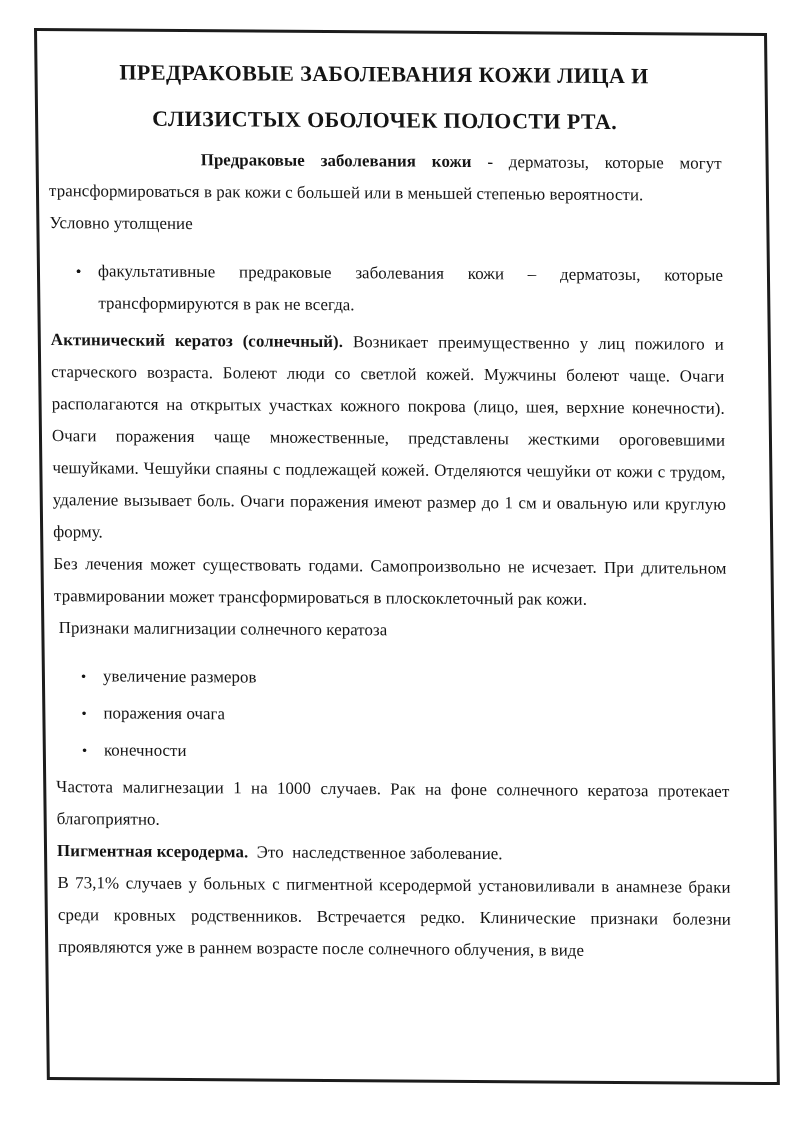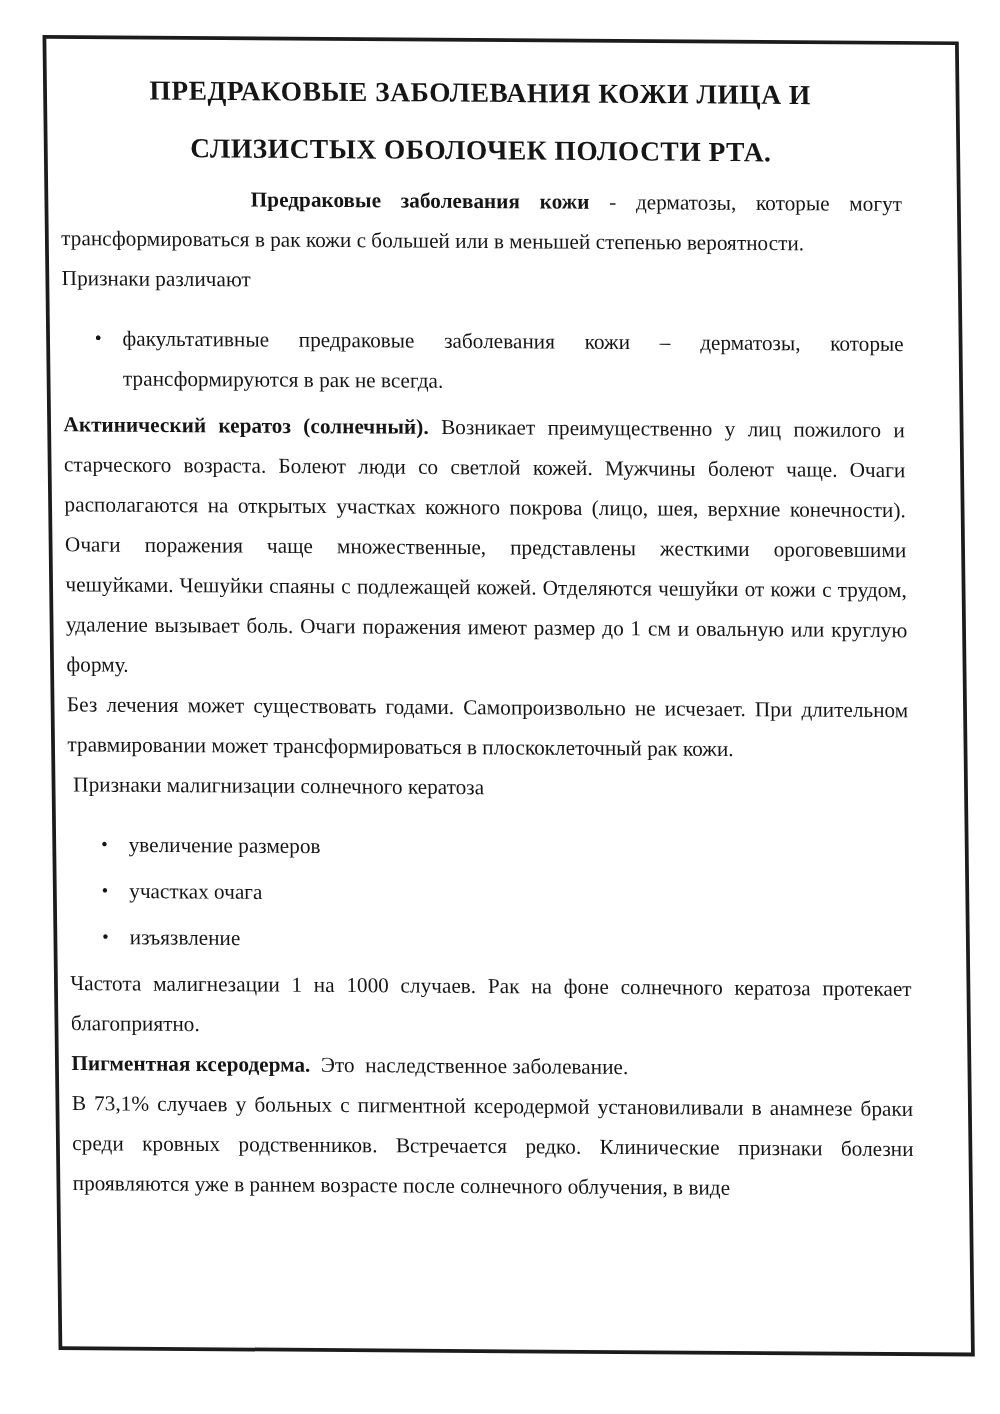--- a/index.html
+++ b/index.html
@@ -39,32 +39,32 @@
 
 <div class="sheet">
   <div class="frame">
     <div class="content">
       <div class="title">
         <div class="title-line">ПРЕДРАКОВЫЕ ЗАБОЛЕВАНИЯ КОЖИ ЛИЦА И</div>
         <div class="title-line">СЛИЗИСТЫХ ОБОЛОЧЕК ПОЛОСТИ РТА.</div>
       </div>
       <div class="body-text">
           <p class="para indent"><span class="run bold">Предраковые заболевания кожи</span><span class="run"> - дерматозы, которые могут трансформироваться в рак кожи с большей или в меньшей степенью вероятности.</span></p>
-          <p class="para"><span class="run">Признаки различают</span></p>
+          <p class="para"><span class="run">Условно утолщение</span></p>
           <ul class="bullet-list">
             <li><span class="marker">•</span></li>
             <li><span class="marker">•</span><span class="run">факультативные предраковые заболевания кожи – дерматозы, которые трансформируются в рак не всегда.</span></li>
           </ul>
           <p class="para"><span class="run bold">Актинический кератоз (солнечный).</span><span class="run"> Возникает преимущественно у лиц пожилого и старческого возраста. Болеют люди со светлой кожей. Мужчины болеют чаще. Очаги располагаются на открытых участках кожного покрова (лицо, шея, верхние конечности). Очаги поражения чаще множественные, представлены жесткими ороговевшими чешуйками. Чешуйки спаяны с подлежащей кожей. Отделяются чешуйки от кожи с трудом, удаление вызывает боль. Очаги поражения имеют размер до 1 см и овальную или круглую форму.</span></p>
           <p class="para"><span class="run">Без лечения может существовать годами. Самопроизвольно не исчезает. При длительном травмировании может трансформироваться в плоскоклеточный рак кожи.</span></p>
           <p class="para"><span class="run">&nbsp;Признаки малигнизации солнечного кератоза</span></p>
           <ul class="bullet-list">
             <li><span class="marker">•</span><span class="run">увеличение размеров</span></li>
-            <li><span class="marker">•</span><span class="run">участках очага</span></li>
-            <li><span class="marker">•</span><span class="run">изъязвление</span></li>
+            <li><span class="marker">•</span><span class="run">поражения очага</span></li>
+            <li><span class="marker">•</span><span class="run">конечности</span></li>
           </ul>
           <p class="para"><span class="run">Частота малигнезации 1 на 1000 случаев. Рак на фоне солнечного кератоза протекает благоприятно.</span></p>
           <p class="para"><span class="run bold">Пигментная ксеродерма.</span><span class="run">&nbsp; Это &nbsp;наследственное заболевание.</span></p>
           <p class="para"><span class="run">В 73,1% случаев у больных с пигментной ксеродермой установиливали в анамнезе браки среди кровных родственников. Встречается редко. Клинические признаки болезни проявляются уже в раннем возрасте после солнечного облучения, в виде</span></p>
         </div>
     </div>
   </div>
 </div>
 
 </body></html>

